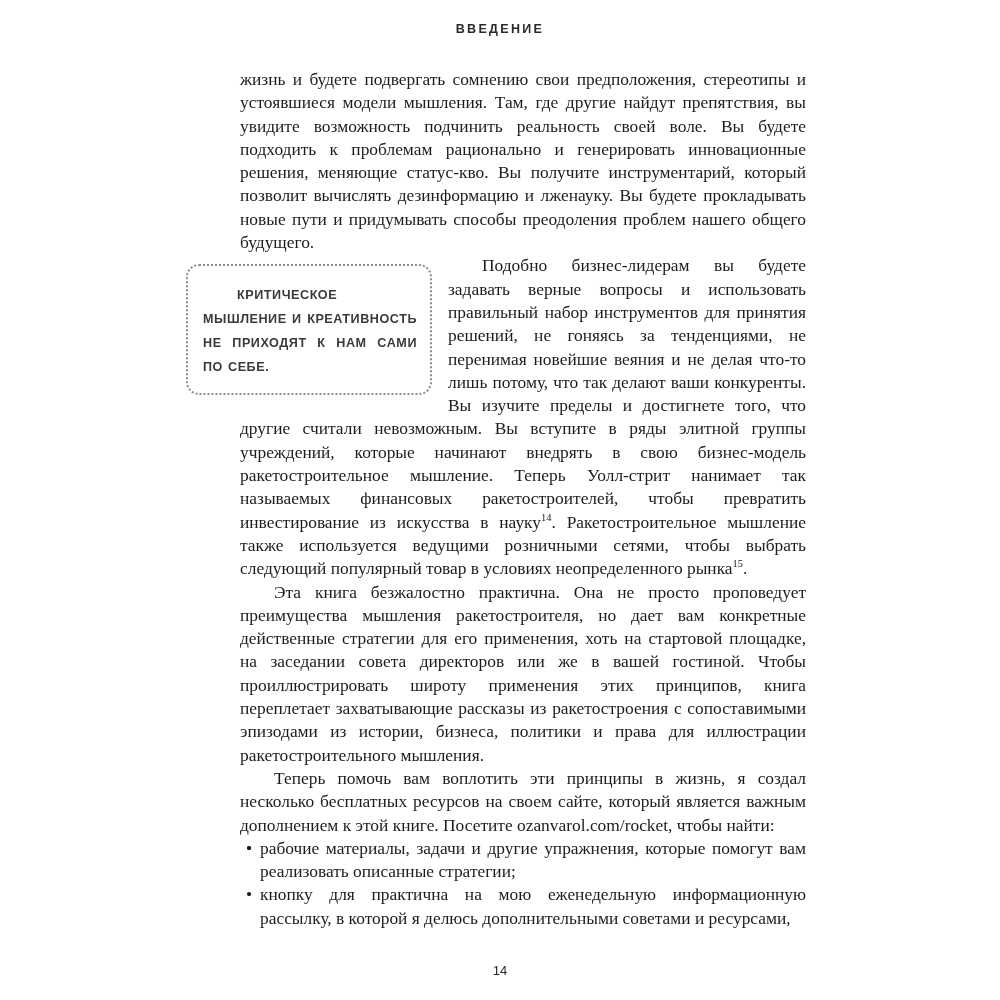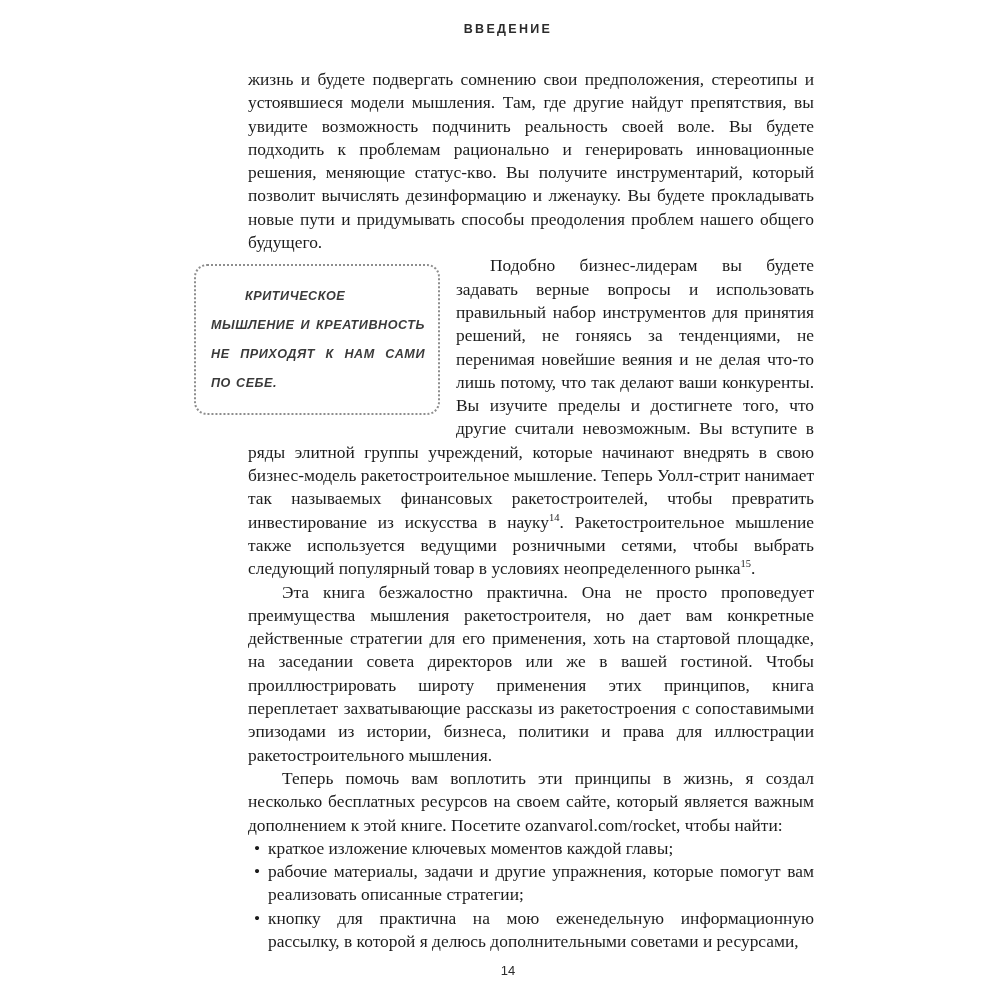--- a/index.html
+++ b/index.html
@@ -13,21 +13,20 @@
     font-family: "Liberation Serif", "DejaVu Serif", serif;
     color: #1a1a1a;
     overflow: hidden;
   }
 
   .page {
     position: relative;
     width: 828px;
     height: 1000px;
     box-sizing: border-box;
-    margin-left: 8px;
   }
 
   
   .running-header {
     position: absolute;
     top: 22px;
     left: 0;
     width: 1000px;
     text-align: center;
     font-family: "Liberation Sans", "DejaVu Sans", sans-serif;
@@ -76,27 +75,26 @@
     margin-bottom: 6px;
     padding: 16px 13px 15px 15px;
     border: 2px dotted #8d8d8d;
     border-radius: 13px;
     shape-margin: 6px;
   }
   .callout-text {
     font-family: "Liberation Sans", "DejaVu Sans", sans-serif;
     font-weight: 700;
     font-size: 12.6px;
-    line-height: 29px;
+    line-height: 21px;
     letter-spacing: 0.55px;
     color: #3a3a3a;
     text-align: justify;
     text-transform: uppercase;
     word-spacing: 1px;
-    font-style: italic;
   }
 
   
   ul.bullets {
     margin: 0;
     padding: 0;
     list-style: none;
   }
   ul.bullets li {
     position: relative;
@@ -140,21 +138,20 @@
       </span><span>Подобно бизнес-лидерам вы будете задавать верные вопросы и использовать правильный набор инструментов для принятия решений, не гоняясь за тенденциями, не перенимая новейшие веяния и не делая что-то лишь потому, что так делают ваши конкуренты. Вы изучите пределы и достигнете того, что другие считали невозможным. Вы вступите в ряды элитной группы учреждений, которые начинают внедрять в свою бизнес-модель ракетостроительное мышление. Теперь Уолл-стрит нанимает так называемых финансовых ракетостроителей, чтобы превратить инвестирование из искусства в науку</span><sup class="fn">14</sup><span>. Ракетостроительное мышление также используется ведущими розничными сетями, чтобы выбрать следующий популярный товар в условиях неопределенного рынка</span><sup class="fn">15</sup><span>.</span>
     </p>
 
     <p>Эта книга безжалостно практична. Она не просто проповедует преимущества мышления ракетостроителя, но дает вам конкретные действенные стратегии для его применения, хоть на стартовой площадке, на заседании совета директоров или же в вашей гостиной. Чтобы проиллюстрировать широту применения этих принципов, книга переплетает захватывающие рассказы из ракетостроения с сопоставимыми эпизодами из истории, бизнеса, политики и права для иллюстрации ракетостроительного мышления.</p>
 
     <p>Теперь помочь вам воплотить эти принципы в жизнь, я создал несколько бесплатных ресурсов на своем сайте, который является важным дополнением к этой книге. Посетите ozanvarol.com/rocket, чтобы найти:</p>
 
     <ul class="bullets">
       <li>
         <span class="bullet-dot">•</span>
-        <span>краткое изложение ключевых моментов каждой главы;</span>
       </li>
       <li>
         <span class="bullet-dot">•</span>
         <span>рабочие материалы, задачи и другие упражнения, которые помогут вам реализовать описанные стратегии;</span>
       </li>
       <li>
         <span class="bullet-dot">•</span>
         <span>кнопку для практична на мою еженедельную информационную рассылку, в которой я делюсь дополнительными советами и ресурсами,</span>
       </li>
     </ul>

